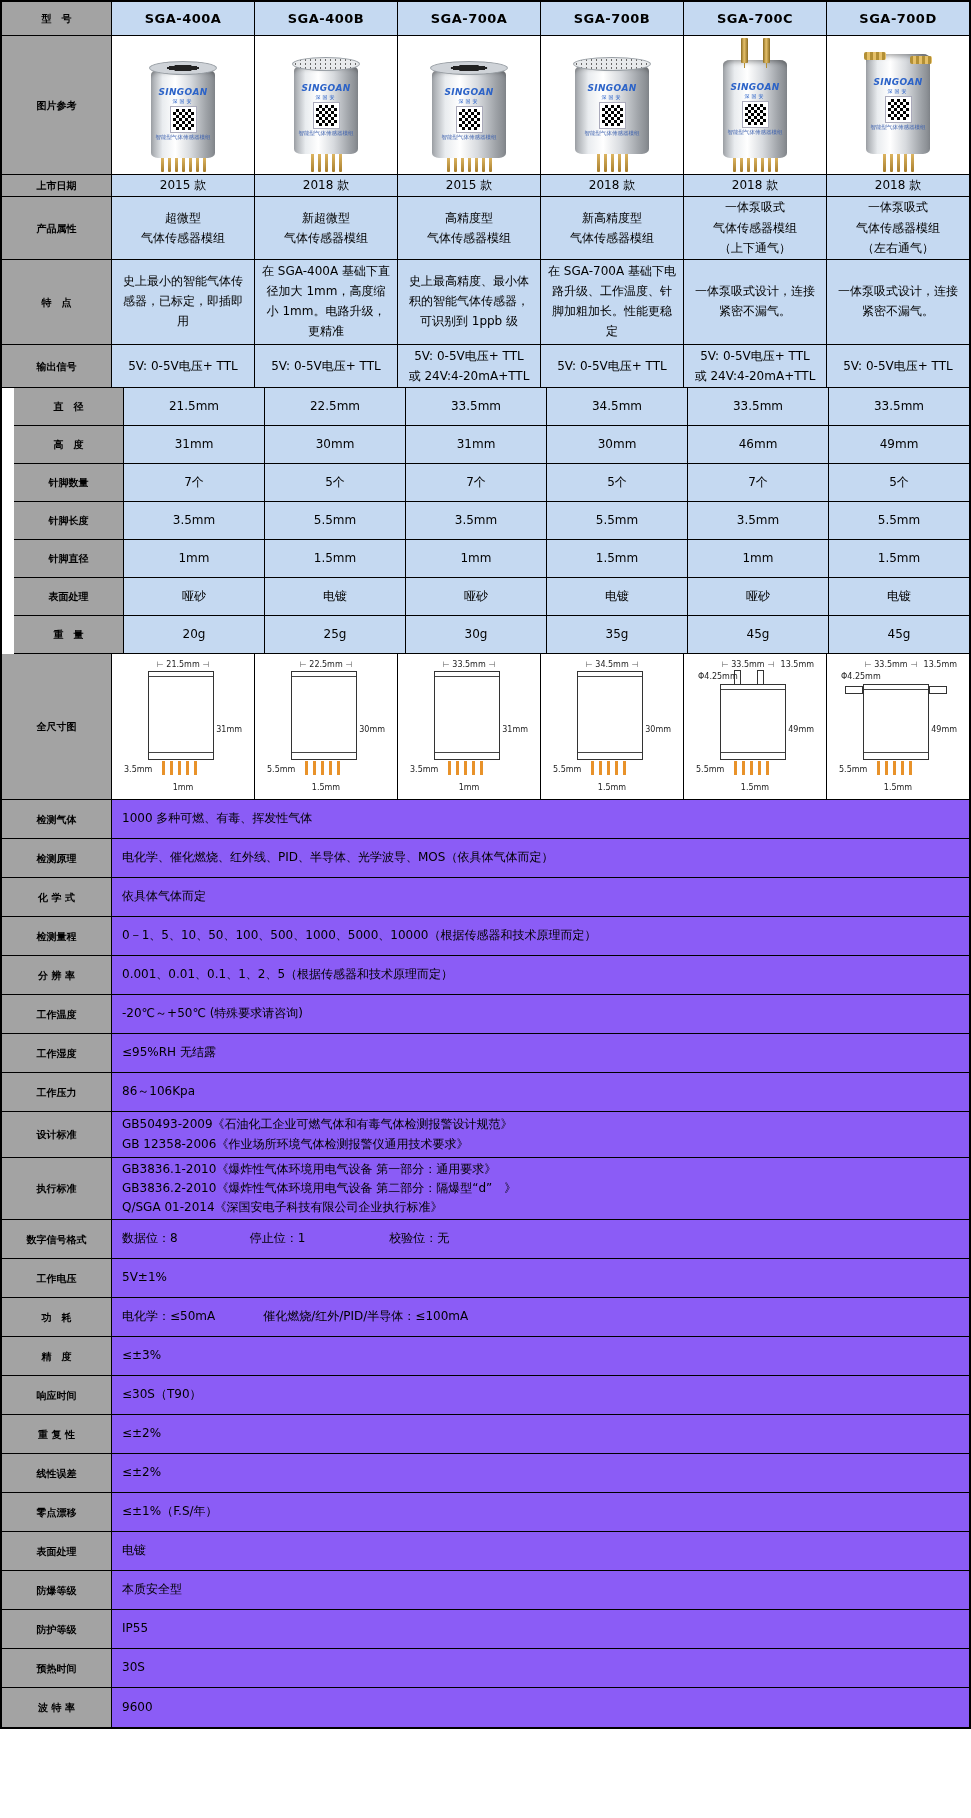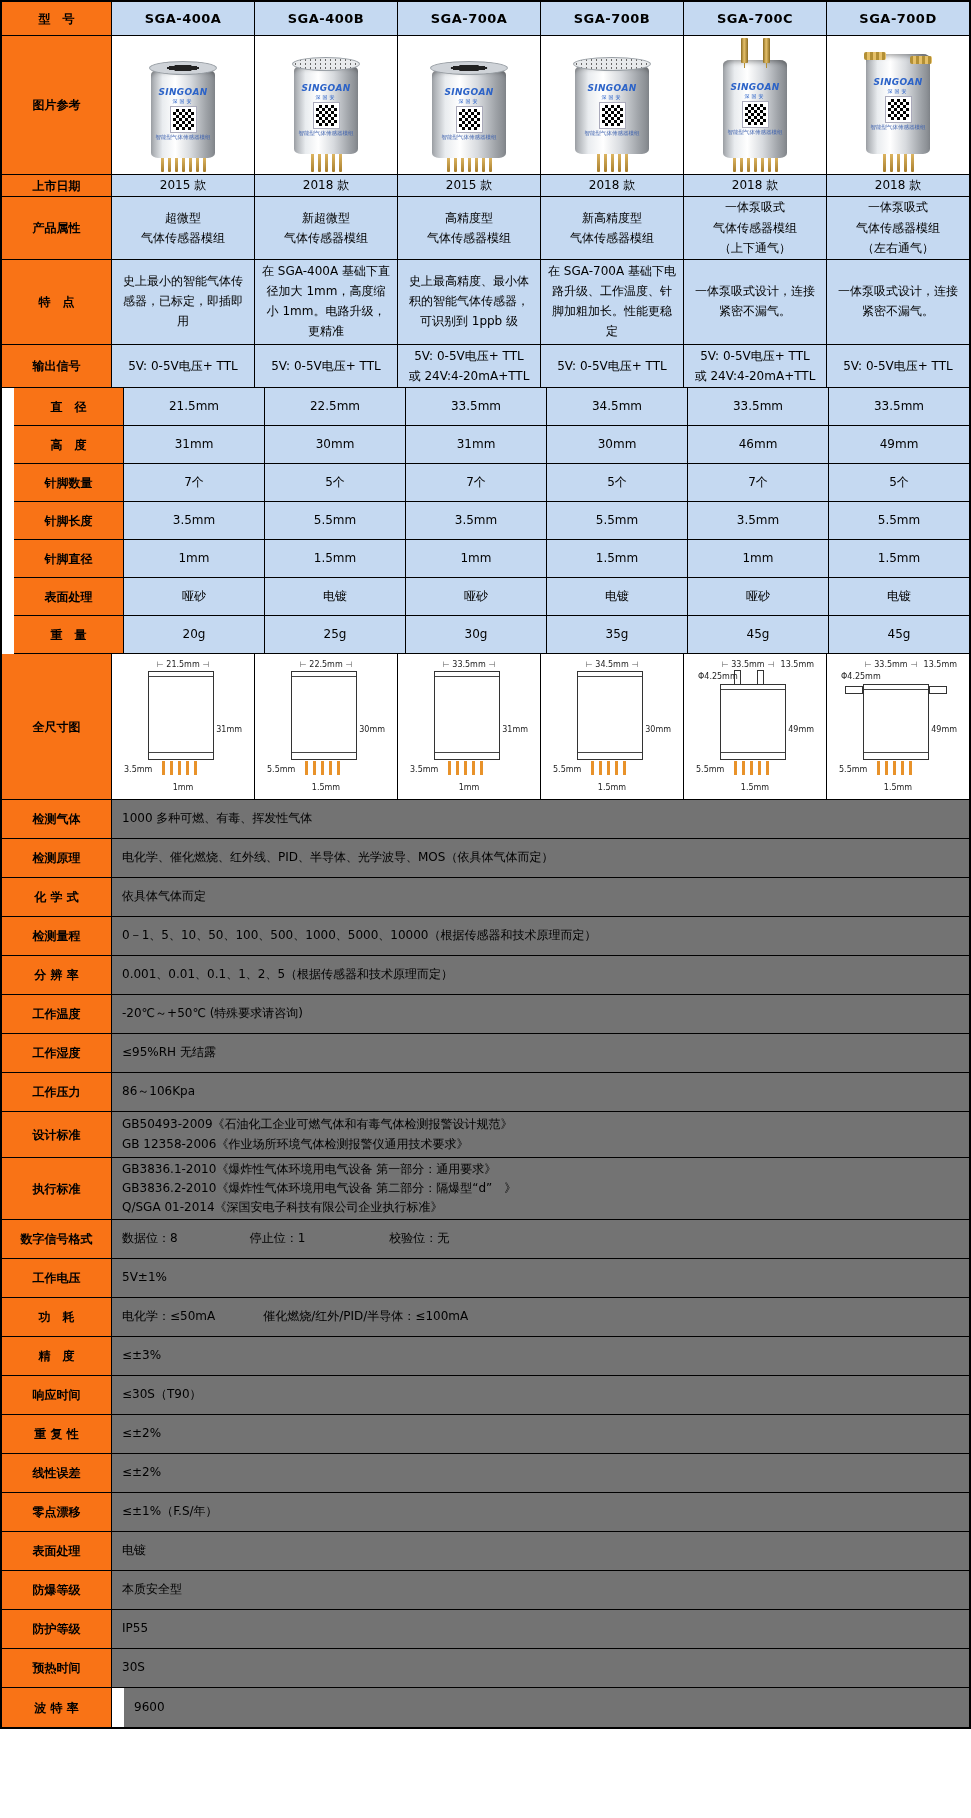--- a/index.html
+++ b/index.html
@@ -1,39 +1,39 @@
 <!DOCTYPE html>
 <html><head>
 <meta charset="utf-8">
 <style>
   html,body{margin:0;padding:0;background:#fff;}
   body{width:971px;font-family:"DejaVu Sans","Liberation Sans",sans-serif;color:#000;}
   .tbl{width:971px;border:2px solid #000;box-sizing:border-box;background:#fff;}
   .row{display:flex;border-bottom:1px solid #000;box-sizing:border-box;}
-  .row:last-child{border-bottom:none;gap:12px;}
+  .row:last-child{border-bottom:none;}
   .cell{box-sizing:border-box;border-right:1px solid #000;display:flex;align-items:center;justify-content:center;text-align:center;overflow:hidden;}
   .cell:last-child{border-right:none;}
-  .lbl{width:110px;flex:0 0 110px;background:#f97316;font-weight:bold;font-size:12px;line-height:1.5;white-space:pre-line;}
+  .lbl{width:110px;flex:0 0 110px;background:#a3a3a3;font-weight:bold;font-size:10px;line-height:1.5;white-space:pre-line;}
   .dat{flex:1 1 0;background:#c5d9f1;font-size:12px;line-height:1.7;white-space:pre-line;padding:2px 4px;}
   .wht{flex:1 1 0;background:#ffffff;padding:2px 0;}
   .mdl{flex:1 1 0;background:#c5d9f1;font-weight:bold;font-size:13px;letter-spacing:.5px;}
   .feat{line-height:1.65;font-size:12px;padding:3px 6px;}
   
   .r-header{height:34px;}
   .r-img{height:139px;}
   .r-launch{height:22px;}
   .r-attr{height:63px;}
   .r-feat{height:85px;}
   .r-out{height:43px;}
   .r-std{height:38px;margin-left:12px;}
   .r-diag{height:146px;}
   .srow{height:39px;}
   .srow-2{height:46px;}
   .srow-3{height:62px;}
-  .sval{flex:1 1 0;background:#737373;display:flex;align-items:center;justify-content:flex-start;text-align:left;font-size:12px;line-height:1.6;padding:2px 18px 2px 10px;white-space:pre-line;}
+  .sval{flex:1 1 0;background:#8b5cf6;display:flex;align-items:center;justify-content:flex-start;text-align:left;font-size:12px;line-height:1.6;padding:2px 18px 2px 10px;white-space:pre-line;}
   
   .sensor{position:relative;display:flex;flex-direction:column;align-items:center;justify-content:flex-end;height:100%;}
   .s-cap{width:66px;height:12px;border-radius:50%;background:radial-gradient(ellipse at center,#222 0 34%,#cfd3d8 35% 72%,#8f9398 73%);border:1px solid #9aa0a6;margin-bottom:-5px;z-index:2;}
   .s-cap.holes{background:#e8eaec radial-gradient(#666 .8px,transparent 1.1px);background-size:5px 4px;}
   .s-body{width:64px;height:88px;border-radius:7px/5px;background:linear-gradient(90deg,#9fa3a8 0,#e9ecef 18%,#ffffff 38%,#d7dade 62%,#9fa3a8 86%,#83878c 100%);box-shadow:inset 0 5px 5px -3px rgba(0,0,0,.35);display:flex;flex-direction:column;align-items:center;justify-content:center;z-index:1;}
   .s-logo{color:#2c63c8;font-weight:bold;font-style:italic;font-size:9px;letter-spacing:.3px;}
   .s-sub{color:#2c63c8;font-size:5px;letter-spacing:2px;margin-top:1px;}
   .s-qr{width:21px;height:21px;margin:3px 0 2px 0;background:conic-gradient(#000 90deg,#fff 0 180deg,#000 0 270deg,#fff 0) 0 0/6px 6px;border:2px solid #fff;outline:1px solid #aab;}
   .s-band{width:92%;font-size:5.5px;color:#3a5fae;text-align:center;white-space:nowrap;overflow:hidden;}
   .s-pins{display:flex;gap:4px;height:15px;align-items:flex-start;margin-top:-1px;}

